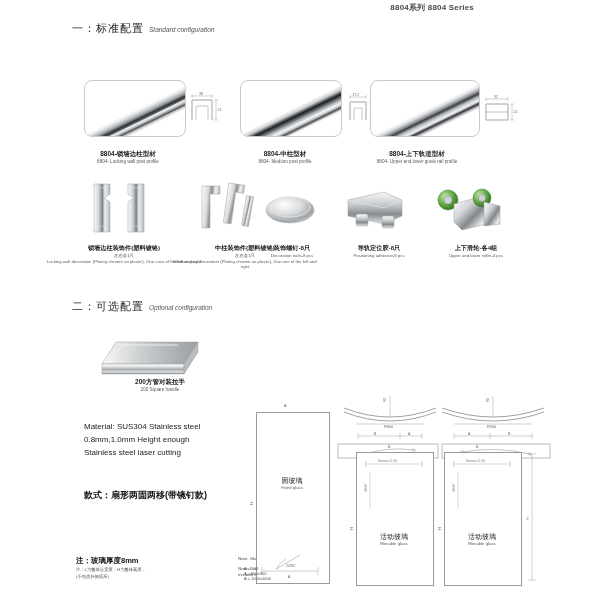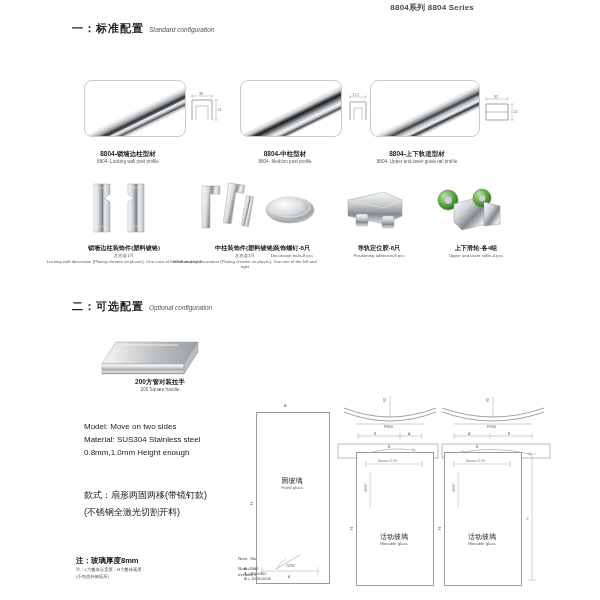--- a/index.html
+++ b/index.html
@@ -15,21 +15,21 @@
   .page{position:absolute;left:0;top:0;width:488px;height:600px;}
 
   
   .hdr{
     position:absolute;right:14px;top:2px;
     font-size:8px;font-weight:bold;color:#4a4a4a;letter-spacing:.2px;
   }
 
   
   .sec-head{position:absolute;white-space:nowrap;}
-  .sec-head .cn{font-size:11px;font-weight:bold;color:#222;letter-spacing:1px;margin-top:44px;}
+  .sec-head .cn{font-size:11px;font-weight:normal;color:#222;letter-spacing:1px;margin-top:44px;}
   .sec-head .en{font-size:6.5px;color:#555;margin-left:5px;font-style:italic;}
   #sec1{left:72px;top:18px;}
   #sec2{left:72px;top:296px;}
 
   
   .prof{position:absolute;width:140px;height:55px;}
   .prof .frame{
     position:absolute;left:0;top:0;width:100px;height:55px;
     border:1px solid #c9c9c9;border-radius:8px;overflow:hidden;background:#fff;
   }
@@ -57,21 +57,21 @@
   .acc-cap .cn2{font-size:4.4px;color:#4a4a4a;display:block;line-height:1.35;}
   .acc-cap .en{font-size:4.3px;color:#5a5a5a;display:block;line-height:1.35;}
 
   
   .handle-wrap{position:absolute;left:86px;top:336px;width:120px;height:42px;}
 
   
   .spec-en{position:absolute;left:84px;top:420px;}
   .spec-en div{font-size:8px;color:#1b1b1b;line-height:13.2px;white-space:nowrap;}
   .spec-cn{position:absolute;left:84px;top:487px;}
-  .spec-cn div{font-size:9px;color:#111;line-height:16.8px;white-space:nowrap;font-weight:normal;}
+  .spec-cn div{font-size:9px;color:#111;line-height:16.8px;white-space:nowrap;font-weight:bold;}
   .note{position:absolute;left:76px;top:556px;}
   .note .l1{font-size:7.5px;font-weight:bold;color:#111;white-space:nowrap;}
   .note .l2{font-size:4.3px;color:#4d4d4d;white-space:nowrap;line-height:1.5;margin-top:1px;}
   .note-en{position:absolute;left:238px;top:556px;}
   .note-en .l1{font-size:4.4px;color:#4d4d4d;white-space:nowrap;line-height:1.5;}
 
   
   .draw{position:absolute;}
   .panel{
     position:absolute;border:1px solid #9a9a9a;background:#fff;
@@ -309,28 +309,27 @@
       <path d="M98 28 L112 6 L112 16 L98 38 Z" fill="#b8bcbe" stroke="#9a9da0" stroke-width="0.5"></path>
       <path d="M24 26 L36 9 L92 9" fill="none" stroke="#f2f3f3" stroke-width="0.9"></path>
     </svg>
   </div>
   <div class="cap" style="left:100px;top:378px;width:120px;">
     <span class="cn">200方管对装拉手</span>
     <span class="en">200 Square handle</span>
   </div>
 
   <div class="spec-en">
-    <div>Model: Move on two sides</div>
     <div>Material: SUS304 Stainless steel</div>
     <div>0.8mm,1.0mm Height enough</div>
+    <div>Stainless steel laser cutting</div>
   </div>
 
   <div class="spec-cn">
     <div>款式：扇形两固两移(带镜钉款)</div>
-    <div>(不锈钢全激光切割开料)</div>
   </div>
 
   <div class="note">
     <div class="l1">注：玻璃厚度8mm</div>
     <div class="l2">注：L为整体总宽度，H为整体高度，</div>
     <div class="l2">(不包含外侧底座)</div>
   </div>
   <div class="note-en">
     <div class="l1">Note: Glass must thick than 8mm</div>
     <div class="l1" style="margin-top:3px;">Note: L is bottom width, H is height,</div>

